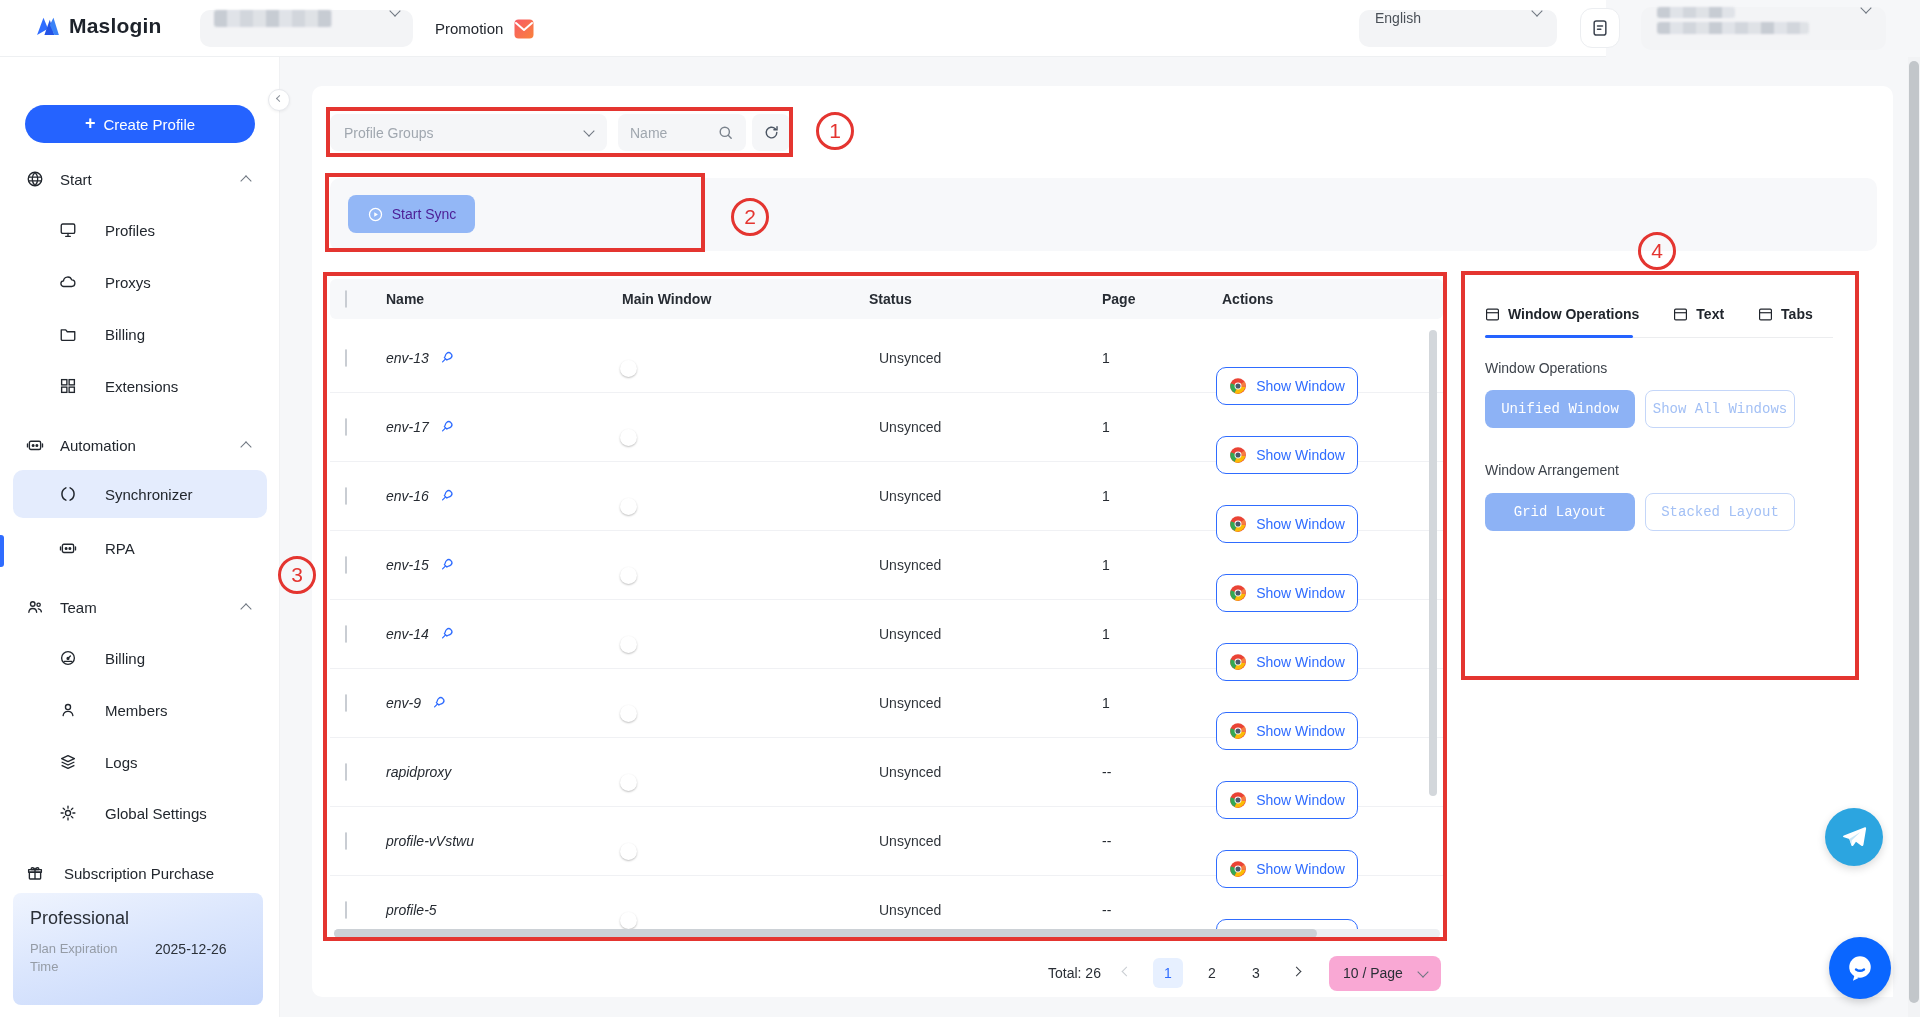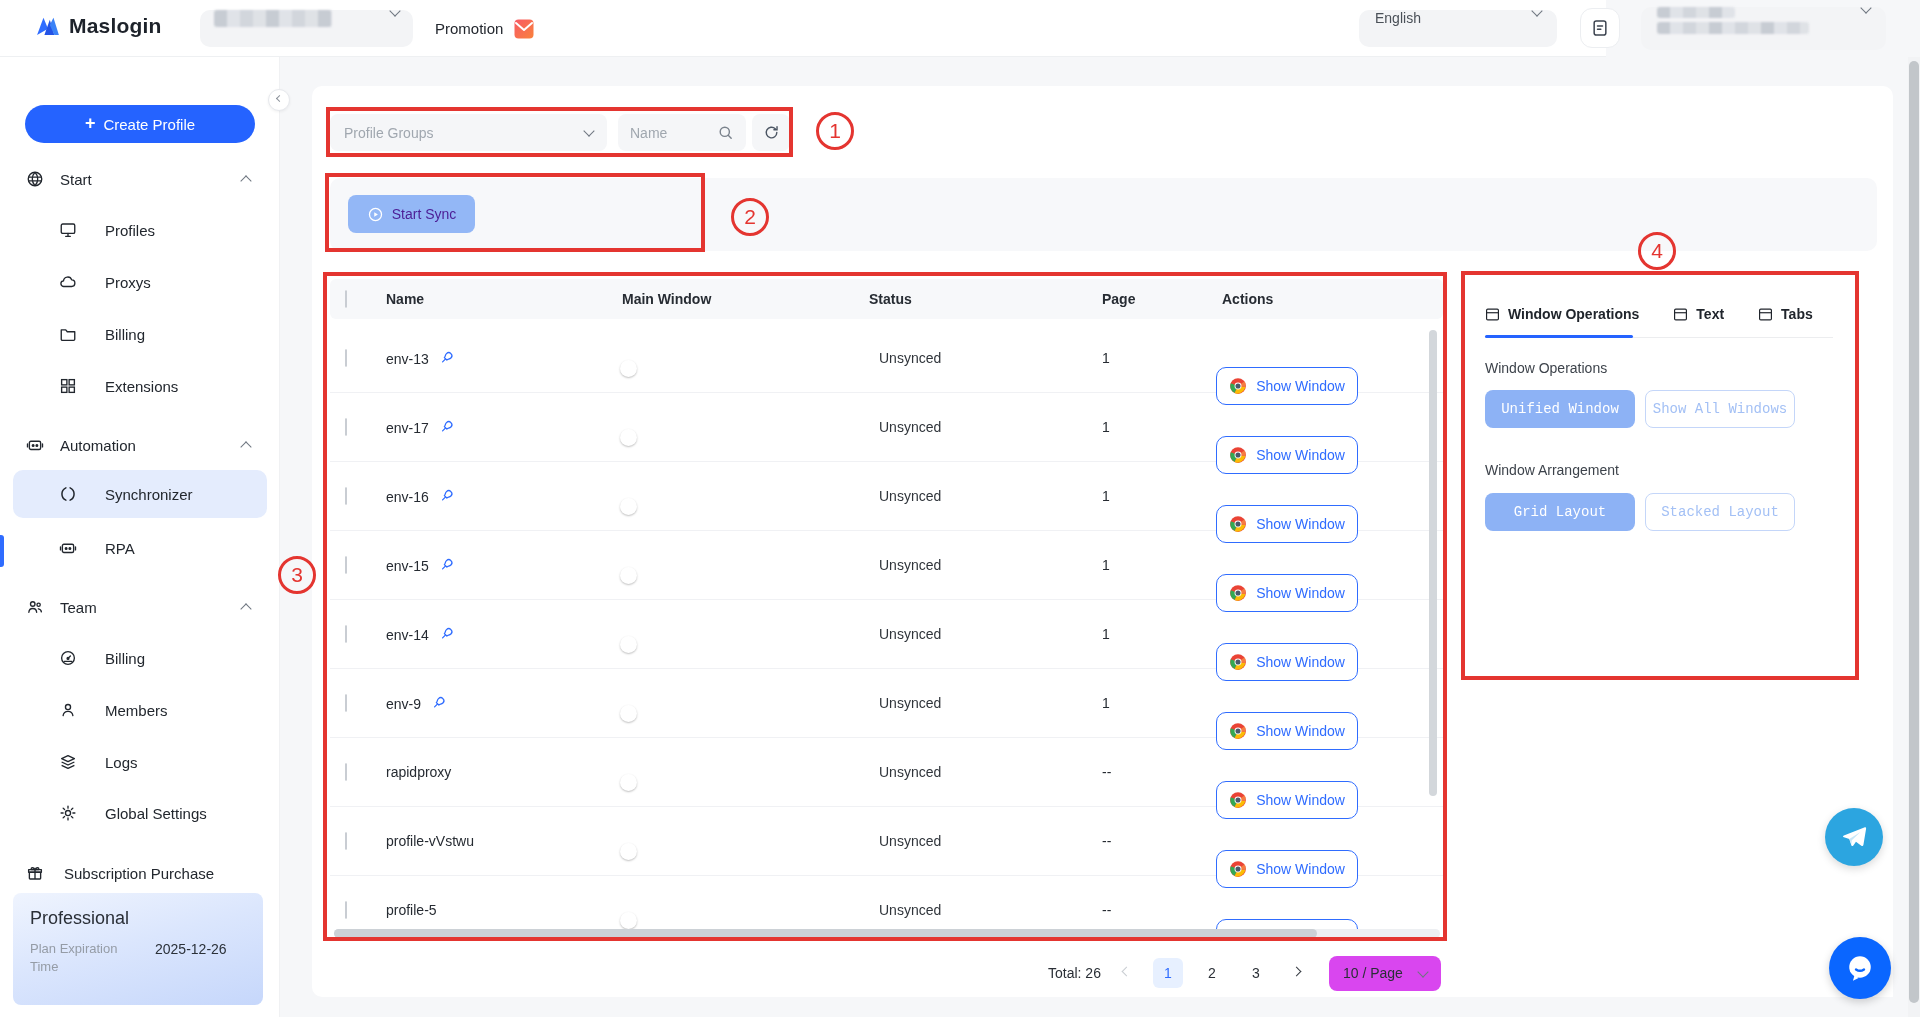--- a/index.html
+++ b/index.html
@@ -58,41 +58,41 @@
   .refresh-btn { left:752px; top:114px; width:38px; height:37px; justify-content:center; color:#4b5563; }
   .sync-bar { position:absolute; left:330px; top:178px; width:1547px; height:73px; background:#f7f8fa; border-radius:10px; }
   .start-sync { position:absolute; left:18px; top:17px; width:127px; height:38px; background:#93b7f6; border-radius:8px; color:#4c1d95; font-size:14px; display:flex; align-items:center; justify-content:center; gap:8px; }
 
   
   .table-wrap { position:absolute; left:330px; top:279px; width:1113px; height:662px; overflow:hidden; }
   .t-head { position:relative; height:40px; background:#f7f8fa; border-radius:6px; font-size:14px; font-weight:bold; color:#272c33; }
   .t-body { margin-top:5px; }
   .t-row { position:relative; height:69px; border-bottom:1px solid #f0f1f4; font-size:14px; color:#262b32; }
   .cell { position:absolute; top:50%; transform:translateY(-50%); }
-  .c-check { left:15px; } .c-name { left:56px; display:flex; align-items:flex-end; gap:9px; }
+  .c-check { left:15px; } .c-name { left:56px; display:flex; align-items:flex-start; gap:9px;font-style:italic; }
   .c-main { left:288px; } .c-statusdot { left:533px; } .c-status { left:549px; color:#30353b; }
   .c-note { left:772px; } .c-action { left:886px;margin-top:28px; }
   .h-name { left:56px; } .h-main { left:292px; } .h-status { left:539px; } .h-note { left:772px; } .h-actions { left:892px; }
   .checkbox { width:18px; height:18px; border:1.5px solid #c9cdd3; border-radius:4px; background:#fff; }
   .switch { width:42px; height:21px; border-radius:11px; background:#ccd2d9; position:relative; }
   .switch::after { content:""; position:absolute; left:2px; top:2px; width:17px; height:17px; border-radius:50%; background:#fff; box-shadow:0 1px 2px rgba(0,0,0,.25); }
   .dot { width:6px; height:6px; border-radius:50%; background:#c6cace; }
   .show-btn { width:142px; height:38px; border:1.5px solid #2f6cff; border-radius:10px; background:#fff; color:#2f6cff; font-size:14px; display:flex; align-items:center; justify-content:center; gap:9px; }
   .vscroll { position:absolute; left:1429px; top:330px; width:8px; height:466px; background:#d3d7db; border-radius:4px; z-index:6; }
   .hscroll-track { position:absolute; left:334px; top:929px; width:1106px; height:9px; background:#edeff2; border-radius:5px; z-index:6; }
   .hscroll-thumb { position:absolute; left:0; top:0; width:983px; height:9px; background:#ccd1d6; border-radius:5px; }
 
   
   .pager { position:absolute; left:1048px; top:955px; height:36px; display:flex; align-items:center; gap:14px; font-size:14px; color:#2a2f36; }
   .pg-num { width:30px; height:30px; border-radius:6px; display:flex; align-items:center; justify-content:center; }
   .pg-num.on { background:#e7f0ff; color:#2f6cff; }
   .pg-chev { width:24px; height:30px; display:flex; align-items:center; justify-content:center; }
   .pg-chev .chev { width:7px; height:7px; }
   .pg-chev.dis .chev { border-color:#c9cdd2; }
-  .size-select { background:#d946ef; border-radius:8px; width:112px; height:35px; display:flex; align-items:center; justify-content:space-between; padding:0 14px; margin-left:6px; }
+  .size-select { background:#f9a8d4; border-radius:8px; width:112px; height:35px; display:flex; align-items:center; justify-content:space-between; padding:0 14px; margin-left:6px; }
 
   
   .panel { position:absolute; left:1461px; top:272px; width:432px; height:725px; background:#fff; }
   .tabs { position:absolute; left:24px; top:34px; display:flex; gap:34px; font-size:14px; font-weight:bold; color:#20252c; }
   .tab { display:flex; align-items:center; gap:8px; }
   .tab-underline { position:absolute; left:24px; top:63px; width:148px; height:3px; background:#2563ff; border-radius:2px; }
   .tab-divider { position:absolute; left:24px; top:65px; width:348px; height:1px; background:#ecedef; }
   .p-label { position:absolute; left:24px; font-size:14px; color:#3d434b; }
   .p-btn { position:absolute; width:150px; height:38px; border-radius:8px; font-size:14px; display:flex; align-items:center; justify-content:center;font-family:Liberation Mono, monospace; }
   .p-btn.fill { background:#8db2f5; color:#fff; }

